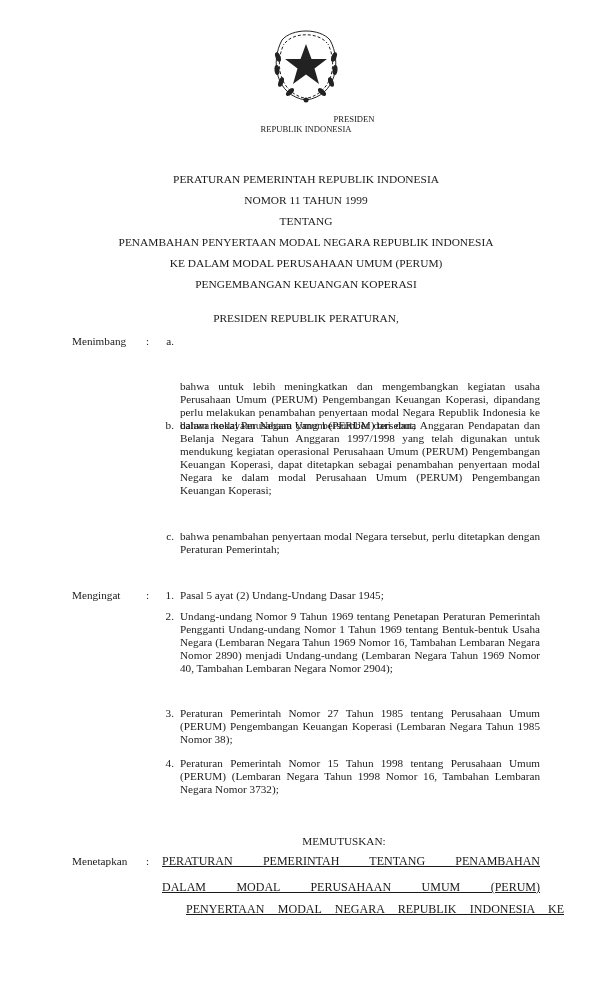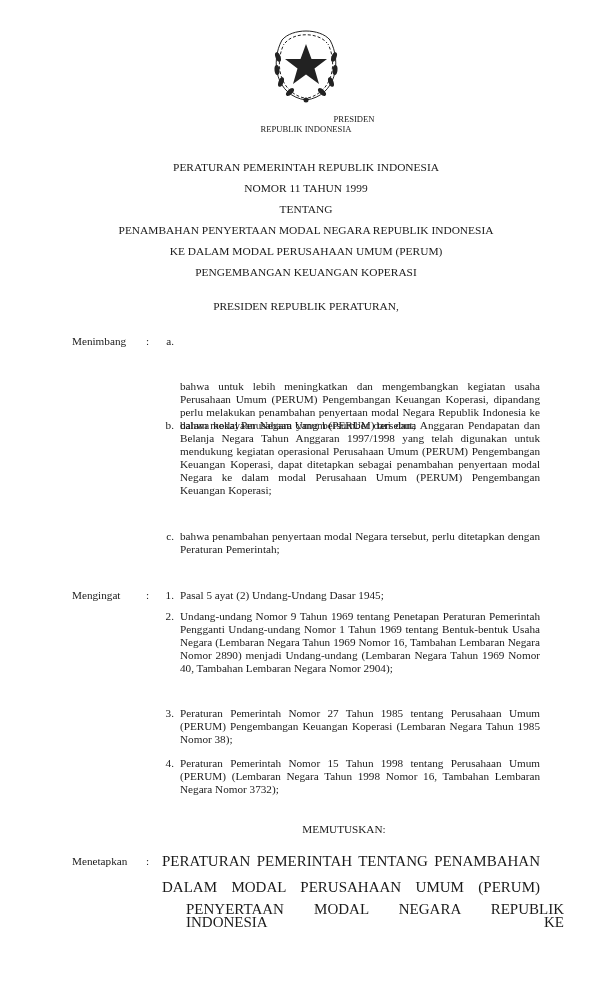--- a/index.html
+++ b/index.html
@@ -1,27 +1,27 @@
 <!DOCTYPE html>
 <html><head>
 <meta charset="utf-8">
 <style>
   html, body { margin: 0; padding: 0; background: #ffffff; }
   body { width: 612px; height: 1008px; position: relative; overflow: hidden;
          font-family: "Liberation Serif", "DejaVu Serif", serif; color: #1a1a1a; font-size: 11.2px; }
   .emblem { position: absolute; left: 268px; top: 22px; width: 76px; height: 84px; }
   .pres-head { position: absolute; left: 0; width: 612px; text-align: center; font-size: 8.6px; line-height: 10px; }
-  .center-line { position: absolute; left: 0; width: 612px; text-align: center; font-size: 11.4px; line-height: 13px; }
+  .center-line { position: absolute; left: 0; width: 612px; text-align: center; font-size: 11.4px; line-height: 13px; margin-top: 12px; }
   .section-label { position: absolute; left: 72px; font-size: 11.2px; line-height: 13px; }
   .colon { position: absolute; left: 146px; font-size: 11.2px; line-height: 13px; }
   .item-mark { position: absolute; font-size: 11.2px; line-height: 13px; text-align: right; width: 14px; left: 160px; }
   .item-text { position: absolute; left: 180px; width: 360px; text-align: justify; text-align-last: left;
                font-size: 11.2px; line-height: 13.1px; }
   .menetapkan-text { position: absolute; left: 162px; width: 378px; text-align: justify; text-align-last: justify;
-                     font-size: 15px; line-height: 13.1px; }
+                     font-size: 12px; line-height: 13.1px; text-decoration: underline; }
 </style>
 </head>
 <body>
 
 <div class="emblem">
   <svg width="76" height="84" viewBox="0 0 76 84">
     <g fill="none" stroke="#222" stroke-width="1">
       <path d="M38 78 C 8 74, 2 40, 14 18"></path>
       <path d="M38 78 C 68 74, 74 40, 62 18"></path>
       <path d="M36 76 C 12 70, 6 42, 16 22" stroke-dasharray="3,2"></path>

